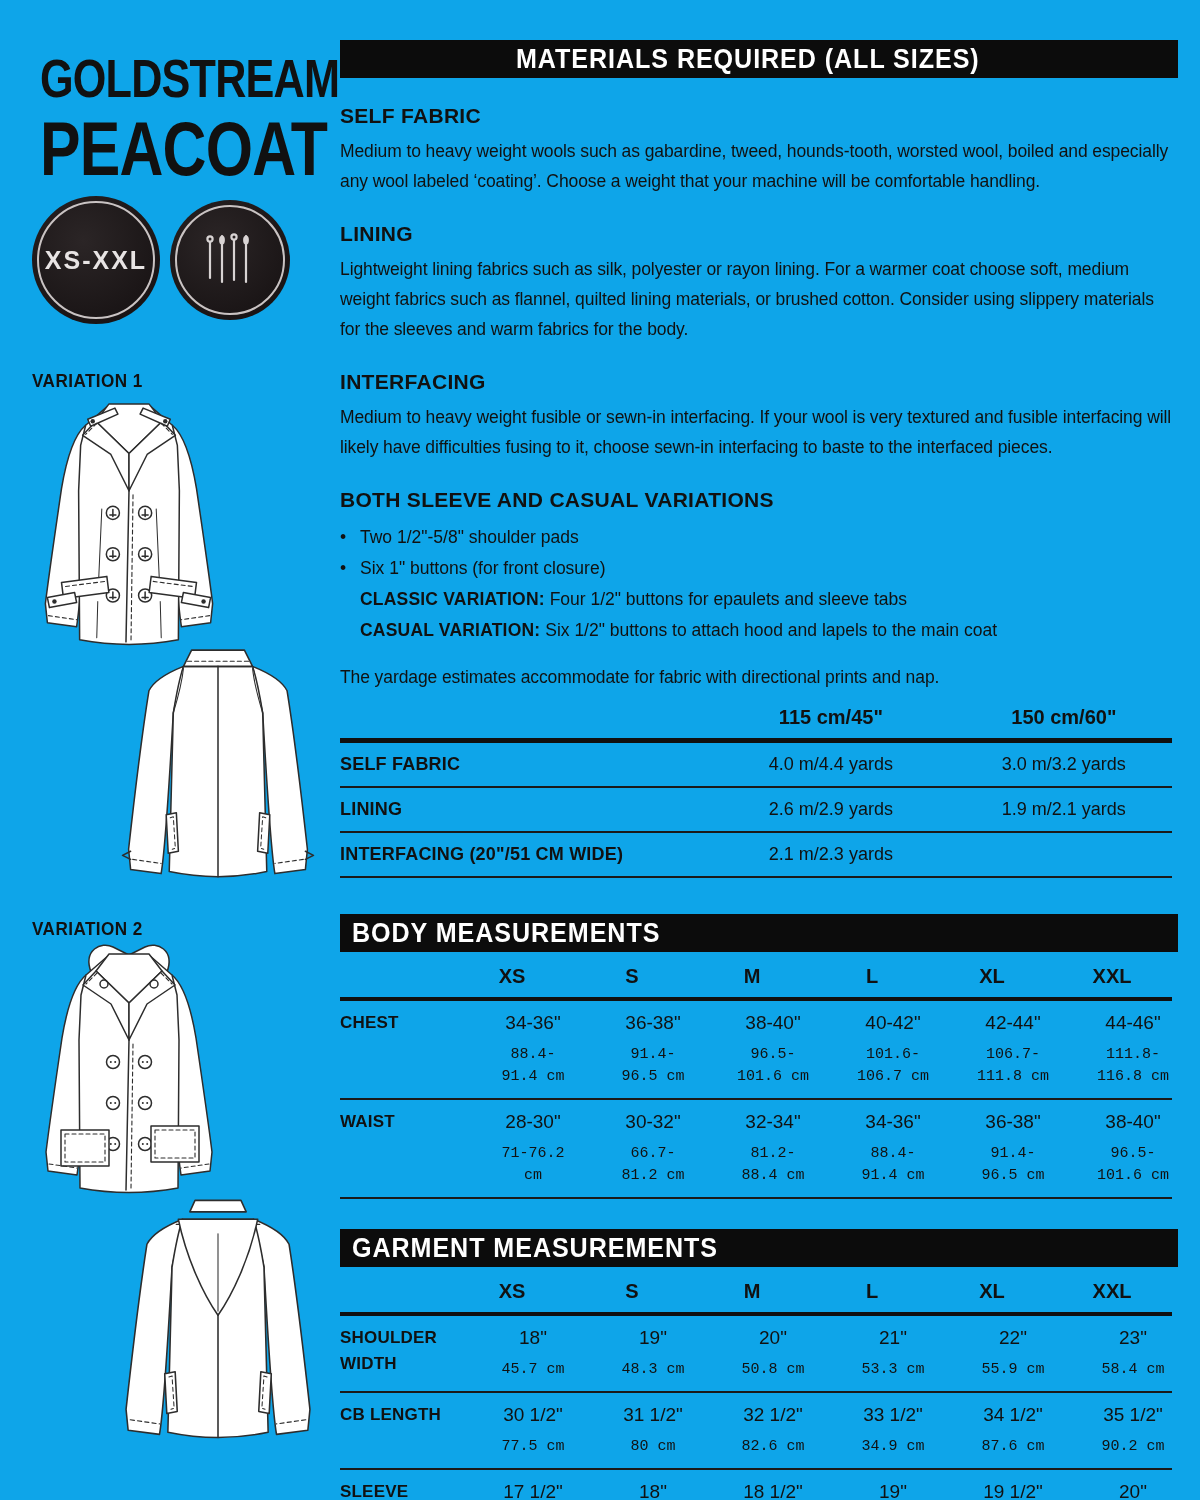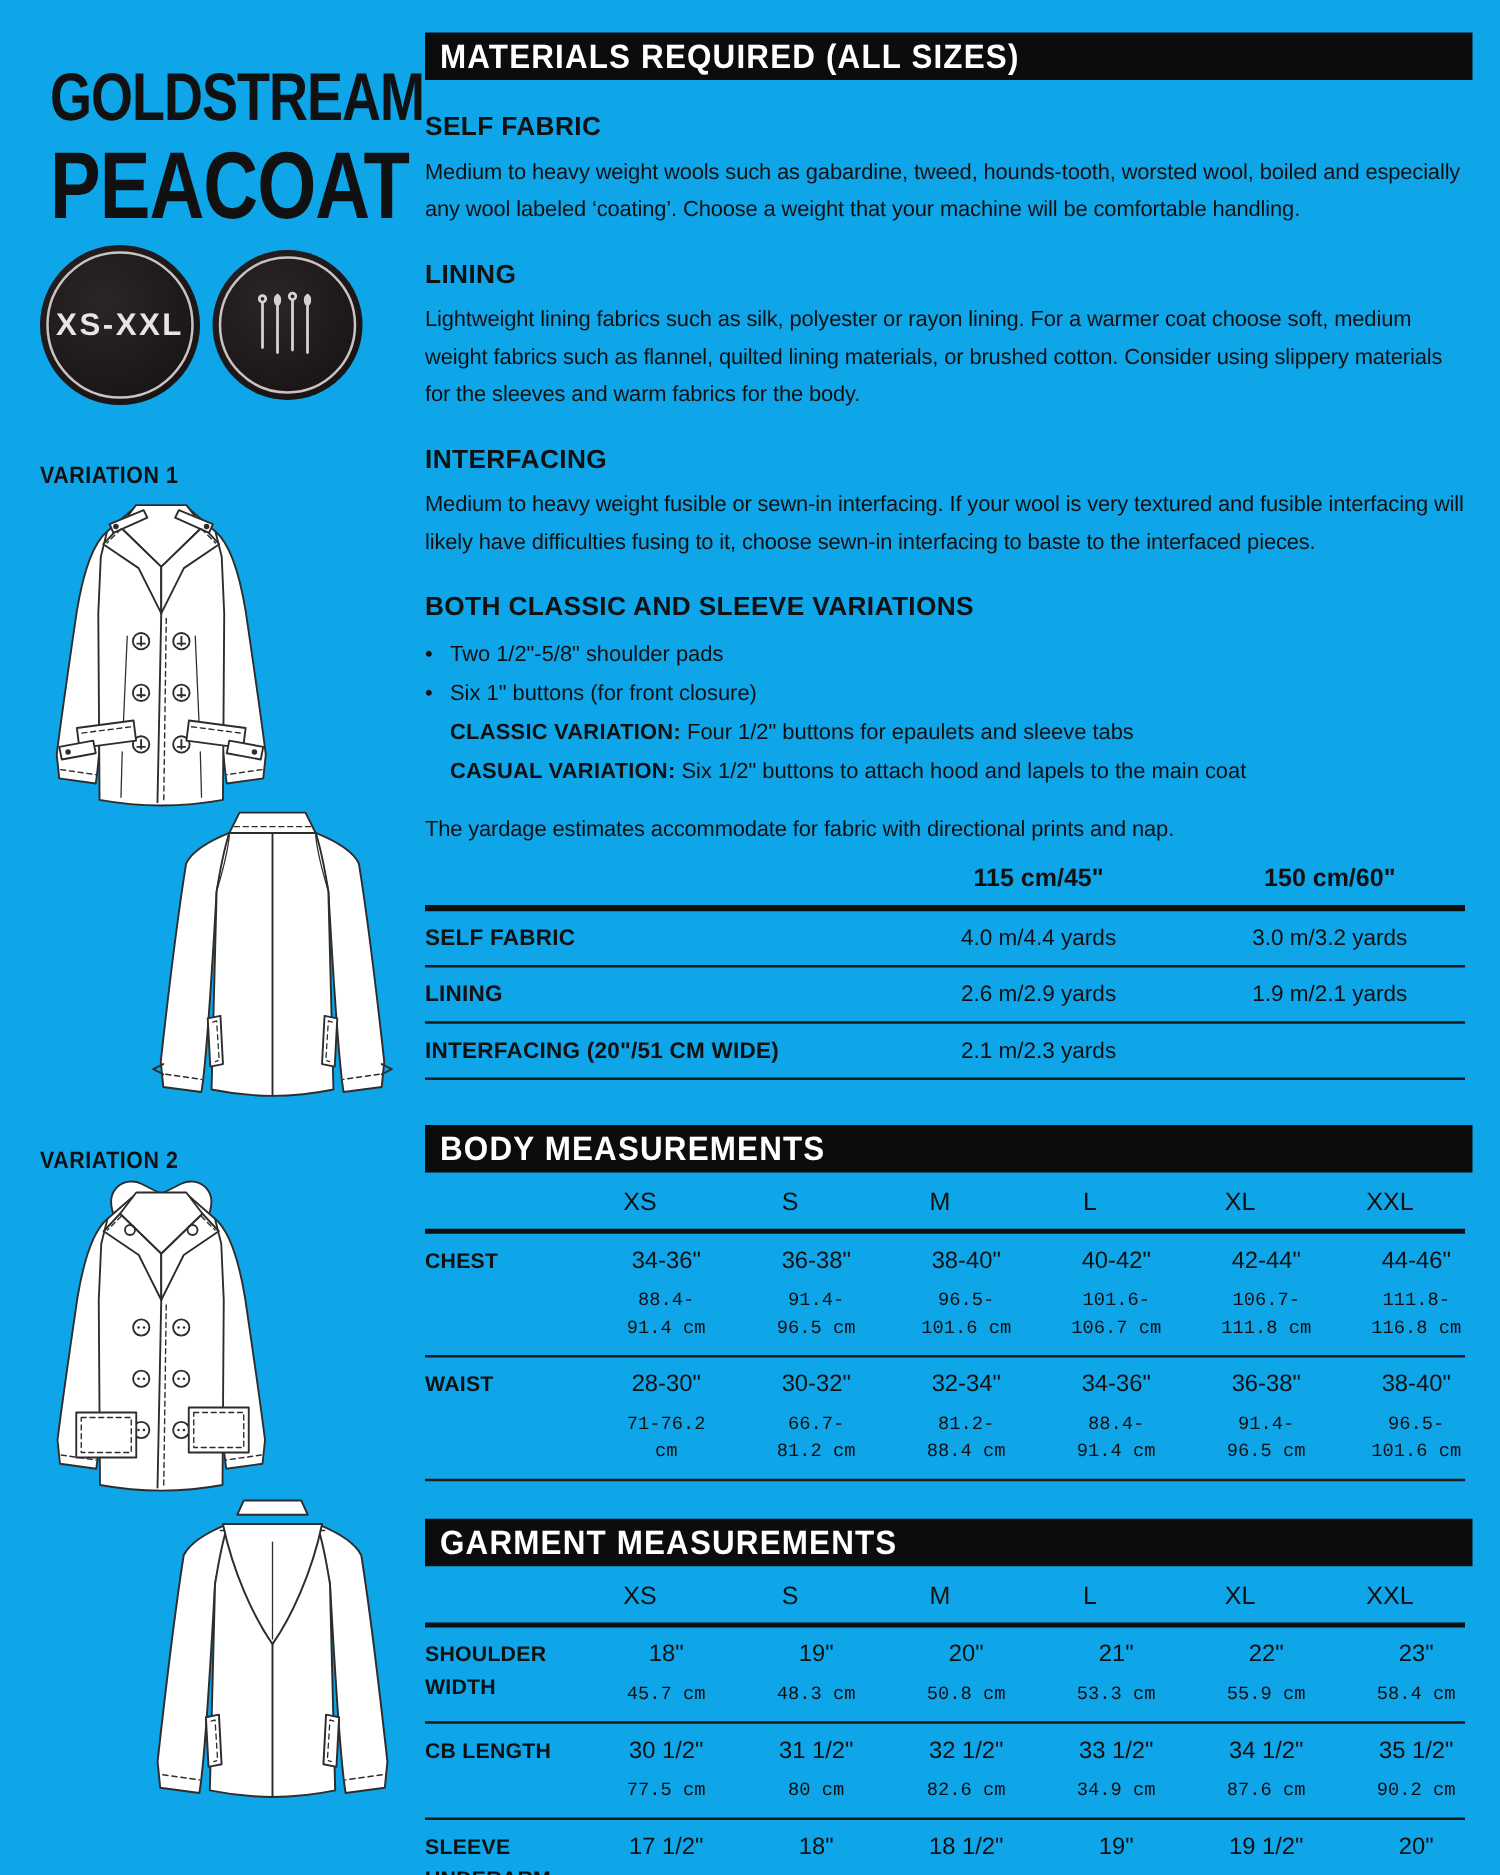--- a/index.html
+++ b/index.html
@@ -36,21 +36,21 @@
   .v1f{left:28px;top:390px;width:202px;height:270px;}
   .v1b{left:102px;top:642px;width:232px;height:256px;}
   .v2f{left:28px;top:938px;width:202px;height:272px;}
   .v2b{left:100px;top:1192px;width:236px;height:280px;}
 
   
   .right{position:absolute;left:340px;top:0;width:838px;}
   .bar{background:#0c0c0c;color:#fff;height:38px;display:flex;align-items:center;padding-left:12px;}
   .bar span{font-size:27px;font-weight:700;letter-spacing:1px;transform:scaleX(.93);
             transform-origin:left center;white-space:nowrap;}
-  .bar1{margin-top:26px;} .bar2{margin-top:36px;} .bar3{margin-top:30px;}
+  .bar1{margin-top:40px;justify-content:center;} .bar2{margin-top:36px;} .bar3{margin-top:30px;}
 
   .sub{font-size:21px;font-weight:700;letter-spacing:.3px;margin:26px 0 0 0;}
   .copy{font-size:17.5px;line-height:30px;letter-spacing:-.1px;margin:8px 0 0 0;width:834px;}
 
   .blist{margin-top:10px;font-size:17.5px;line-height:31px;}
   .bullet{display:flex;}
   .bullet .dotc{width:20px;}
   .subline{padding-left:20px;}
   .subline b{font-weight:700;letter-spacing:.2px;}
 
@@ -62,21 +62,21 @@
          font-size:20px;font-weight:700;}
   .yrow{display:flex;align-items:center;padding:11px 0;border-bottom:2px solid #1a1a1a;font-size:18px;}
   .yc1{width:44%;font-weight:700;letter-spacing:.2px;}
   .yc2{width:30%;text-align:center;}
   .yc3{width:26%;text-align:center;}
   .yrowh .yc2,.yrowh .yc3{font-weight:700;}
 
   
   .mtable{width:832px;}
   .mhead,.mrow{display:grid;grid-template-columns:112px repeat(6,1fr);}
-  .mhead{padding:13px 0 9px;border-bottom:4px solid #101010;font-size:20px;font-weight:400;}
+  .mhead{padding:13px 0 9px;border-bottom:4px solid #101010;font-size:20px;font-weight:700;}
   .mhead div{text-align:center;}
   .mrow{padding:9px 0 10px;border-bottom:2px solid #1a1a1a;gap:42px;}
   .mrow:last-child{border-bottom:2px solid #1a1a1a;}
   .mlab{font-size:17px;font-weight:700;letter-spacing:.2px;line-height:26px;}
   .cell{text-align:center;}
   .cell .in{font-size:19px;line-height:26px;}
   .cell .cm{font-size:15px;line-height:22px;margin-top:8px;font-family:Liberation Mono, monospace;}
 </style>
 </head>
 <body>
@@ -249,21 +249,21 @@
 
     <h3 class="sub">SELF FABRIC</h3>
     <p class="copy">Medium to heavy weight wools such as gabardine, tweed, hounds-tooth, worsted wool, boiled and especially any wool labeled ‘coating’. Choose a weight that your machine will be comfortable handling.</p>
 
     <h3 class="sub">LINING</h3>
     <p class="copy">Lightweight lining fabrics such as silk, polyester or rayon lining. For a warmer coat choose soft, medium weight fabrics such as flannel, quilted lining materials, or brushed cotton. Consider using slippery materials for the sleeves and warm fabrics for the body.</p>
 
     <h3 class="sub">INTERFACING</h3>
     <p class="copy">Medium to heavy weight fusible or sewn-in interfacing. If your wool is very textured and fusible interfacing will likely have difficulties fusing to it, choose sewn-in interfacing to baste to the interfaced pieces.</p>
 
-    <h3 class="sub">BOTH CLASSIC AND SLEEVE VARIATIONS</h3>
+    <h3 class="sub">BOTH SLEEVE AND CASUAL VARIATIONS</h3>
 
     <div class="blist">
       <div class="bullet">
         <span class="dotc">•</span>
         <span>Two 1/2"-5/8" shoulder pads</span>
       </div>
       <div class="bullet">
         <span class="dotc">•</span>
         <span>Six 1" buttons (for front closure)</span>
       </div>

